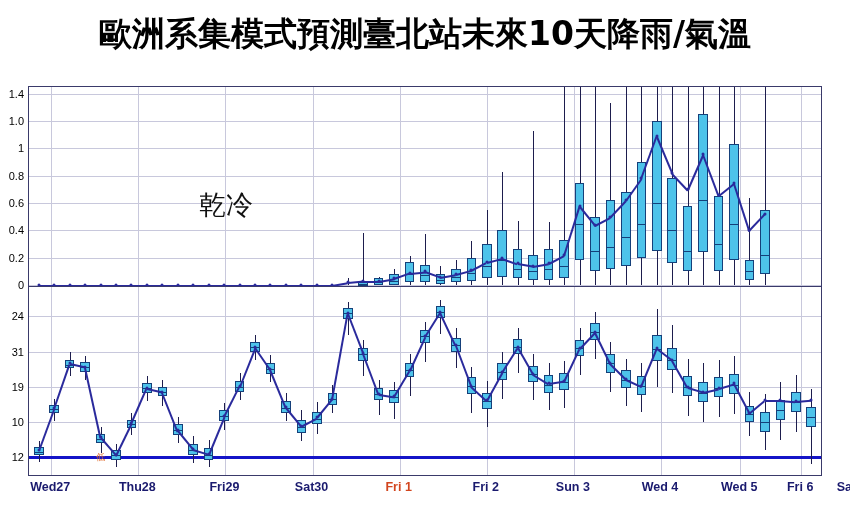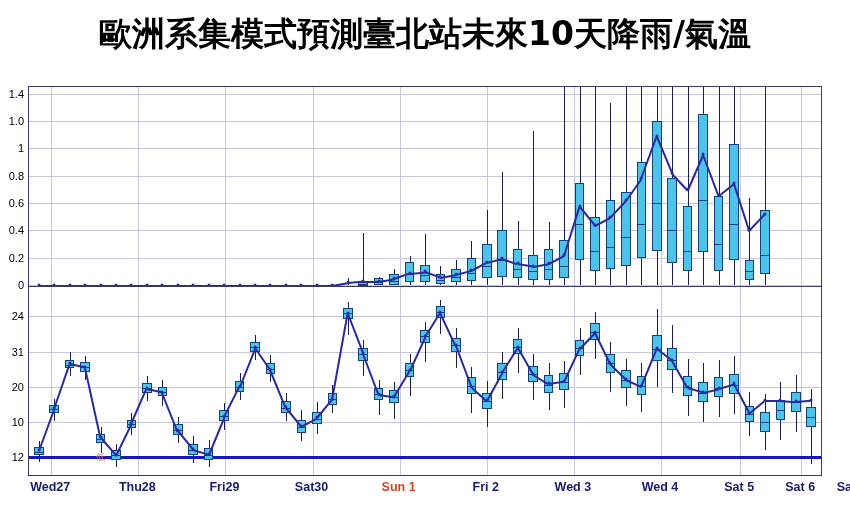--- a/index.html
+++ b/index.html
@@ -325,30 +325,31 @@
         <div class="meandot" style="left: 612.314px; top: 91.4897px;"></div>
         <div class="meandot" style="left: 627.765px; top: 49.1586px;"></div>
         <div class="meandot" style="left: 643.216px; top: 86.0276px;"></div>
         <div class="meandot" style="left: 658.667px; top: 102.414px;"></div>
         <div class="meandot" style="left: 674.118px; top: 66.9103px;"></div>
         <div class="meandot" style="left: 689.569px; top: 107.876px;"></div>
         <div class="meandot" style="left: 705.02px; top: 95.5862px;"></div>
         <div class="meandot" style="left: 720.471px; top: 143.379px;"></div>
         <div class="meandot" style="left: 735.922px; top: 126.993px;"></div>
       </div>
+    <div id="annot-dry">乾冷</div>
   </div>
 
   <div class="panel" id="panel-temp">
     <div class="plotarea" id="temp-plot">
         <div class="gridline-h" style="top: 170.375px;"></div>
         <div class="ytick" style="top: 170.375px;">12</div>
         <div class="gridline-h" style="top: 135.125px;"></div>
         <div class="ytick" style="top: 135.125px;">10</div>
         <div class="gridline-h" style="top: 99.875px;"></div>
-        <div class="ytick" style="top: 99.875px;">20</div>
+        <div class="ytick" style="top: 99.875px;">19</div>
         <div class="gridline-h" style="top: 64.625px;"></div>
         <div class="ytick" style="top: 64.625px;">31</div>
         <div class="gridline-h" style="top: 29.375px;"></div>
         <div class="ytick" style="top: 29.375px;">24</div>
         <div class="gridline-v" style="left: 22px;"></div>
         <div class="gridline-v" style="left: 109px;"></div>
         <div class="gridline-v" style="left: 196px;"></div>
         <div class="gridline-v" style="left: 284px;"></div>
         <div class="gridline-v" style="left: 371px;"></div>
         <div class="gridline-v" style="left: 458px;"></div>
@@ -613,23 +614,23 @@
         <div class="meandot" style="left: 782.275px; top: 112.8px;"></div>
         <div id="lowmark" style="left: 71.5294px; top: 170.375px; color: rgb(224, 106, 42);">低</div>
       </div>
   </div>
 
   <div id="xaxis-strip">
       <div class="xtick" style="left: 50.176px; top: 4px;">Wed27</div>
       <div class="xtick" style="left: 137.296px; top: 4px;">Thu28</div>
       <div class="xtick" style="left: 224.416px; top: 4px;">Fri29</div>
       <div class="xtick" style="left: 311.536px; top: 4px;">Sat30</div>
-      <div class="xtick sun" style="left: 398.656px; top: 4px;">Sun 1</div>
+      <div class="xtick sun" style="left: 398.656px; top: 4px;">Fri 1</div>
       <div class="xtick" style="left: 485.776px; top: 4px;">Fri 2</div>
-      <div class="xtick" style="left: 572.896px; top: 4px;">Wed 3</div>
+      <div class="xtick" style="left: 572.896px; top: 4px;">Sun 3</div>
       <div class="xtick" style="left: 660.016px; top: 4px;">Wed 4</div>
-      <div class="xtick" style="left: 739.216px; top: 4px;">Sat 5</div>
-      <div class="xtick" style="left: 800.2px; top: 4px;">Sat 6</div>
+      <div class="xtick" style="left: 739.216px; top: 4px;">Wed 5</div>
+      <div class="xtick" style="left: 800.2px; top: 4px;">Fri 6</div>
       <div class="xtick" style="left: 851.68px; top: 4px;">Sat 7</div>
     </div>
 </div>
 
 <div id="bottom-bar"></div>
 
 </body></html>

